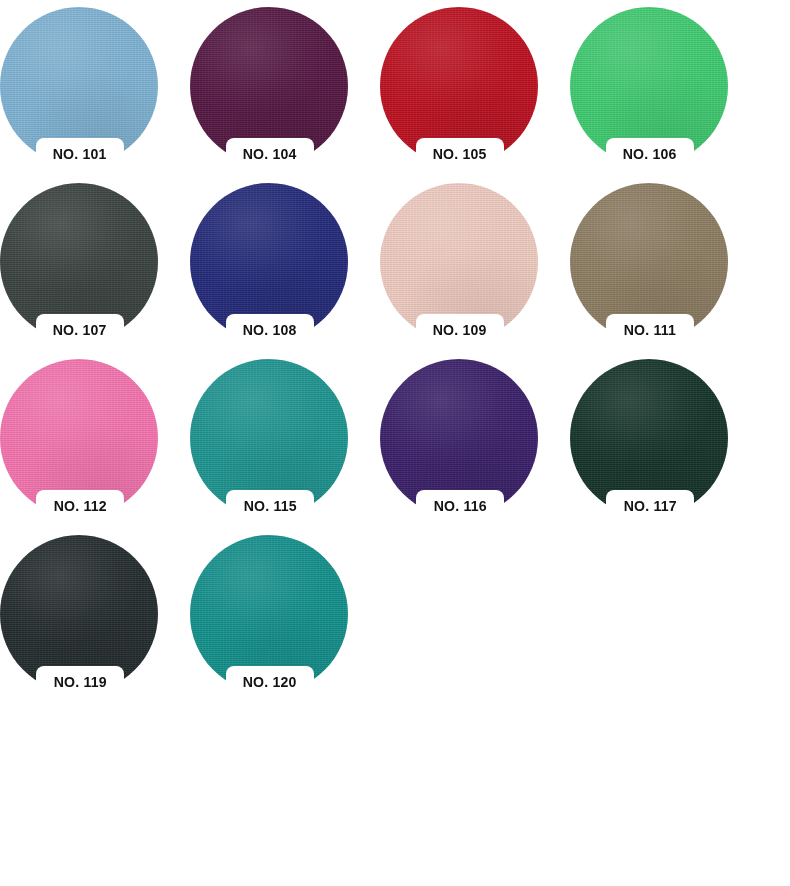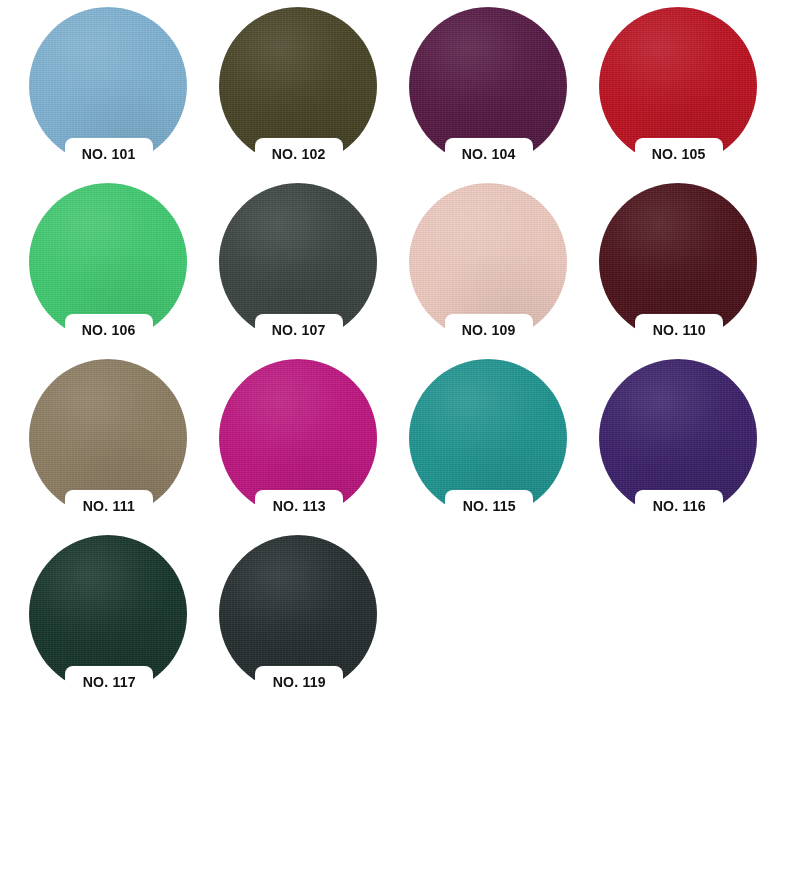--- a/index.html
+++ b/index.html
@@ -28,21 +28,20 @@
     position: absolute;
     left: 0;
     top: 0;
     width: 790px;
     height: 886px;
     display: grid;
     grid-template-columns: repeat(4, 190px);
     grid-template-rows: repeat(5, 176px);
     justify-content: start;
     align-content: start;
-    padding-left: 29px;
     padding-top: 7px;
     box-sizing: border-box;
   }
 
   
   .swatch {
     position: relative;
     width: 190px;
     height: 176px;
   }
@@ -128,26 +127,20 @@
 
 <div id="swatch-board">
   <div class="swatch-grid">
       <div class="swatch">
         <div class="swatch-disc" style="background-color: rgb(127, 179, 211);"></div>
         <div class="swatch-label">
           <span class="swatch-label-text">NO. 101</span>
         </div>
       </div>
       <div class="swatch">
-        <div class="swatch-disc" style="background-color: rgb(71, 67, 37);"></div>
-        <div class="swatch-label">
-          <span class="swatch-label-text">NO. 102</span>
-        </div>
-      </div>
-      <div class="swatch">
         <div class="swatch-disc" style="background-color: rgb(85, 24, 67);"></div>
         <div class="swatch-label">
           <span class="swatch-label-text">NO. 104</span>
         </div>
       </div>
       <div class="swatch">
         <div class="swatch-disc" style="background-color: rgb(188, 16, 32);"></div>
         <div class="swatch-label">
           <span class="swatch-label-text">NO. 105</span>
         </div>
@@ -158,41 +151,41 @@
           <span class="swatch-label-text">NO. 106</span>
         </div>
       </div>
       <div class="swatch">
         <div class="swatch-disc" style="background-color: rgb(58, 67, 64);"></div>
         <div class="swatch-label">
           <span class="swatch-label-text">NO. 107</span>
         </div>
       </div>
       <div class="swatch">
+        <div class="swatch-disc" style="background-color: rgb(36, 42, 121);"></div>
+        <div class="swatch-label">
+          <span class="swatch-label-text">NO. 108</span>
+        </div>
+      </div>
+      <div class="swatch">
         <div class="swatch-disc" style="background-color: rgb(239, 203, 192);"></div>
         <div class="swatch-label">
           <span class="swatch-label-text">NO. 109</span>
         </div>
       </div>
       <div class="swatch">
-        <div class="swatch-disc" style="background-color: rgb(75, 16, 25);"></div>
-        <div class="swatch-label">
-          <span class="swatch-label-text">NO. 110</span>
-        </div>
-      </div>
-      <div class="swatch">
         <div class="swatch-disc" style="background-color: rgb(141, 125, 98);"></div>
         <div class="swatch-label">
           <span class="swatch-label-text">NO. 111</span>
         </div>
       </div>
       <div class="swatch">
-        <div class="swatch-disc" style="background-color: rgb(190, 20, 128);"></div>
-        <div class="swatch-label">
-          <span class="swatch-label-text">NO. 113</span>
+        <div class="swatch-disc" style="background-color: rgb(244, 116, 175);"></div>
+        <div class="swatch-label">
+          <span class="swatch-label-text">NO. 112</span>
         </div>
       </div>
       <div class="swatch">
         <div class="swatch-disc" style="background-color: rgb(30, 148, 144);"></div>
         <div class="swatch-label">
           <span class="swatch-label-text">NO. 115</span>
         </div>
       </div>
       <div class="swatch">
         <div class="swatch-disc" style="background-color: rgb(58, 32, 105);"></div>
@@ -203,16 +196,22 @@
       <div class="swatch">
         <div class="swatch-disc" style="background-color: rgb(21, 52, 41);"></div>
         <div class="swatch-label">
           <span class="swatch-label-text">NO. 117</span>
         </div>
       </div>
       <div class="swatch">
         <div class="swatch-disc" style="background-color: rgb(36, 44, 46);"></div>
         <div class="swatch-label">
           <span class="swatch-label-text">NO. 119</span>
+        </div>
+      </div>
+      <div class="swatch">
+        <div class="swatch-disc" style="background-color: rgb(19, 144, 140);"></div>
+        <div class="swatch-label">
+          <span class="swatch-label-text">NO. 120</span>
         </div>
       </div>
     </div>
 </div>
 
 </body></html>

